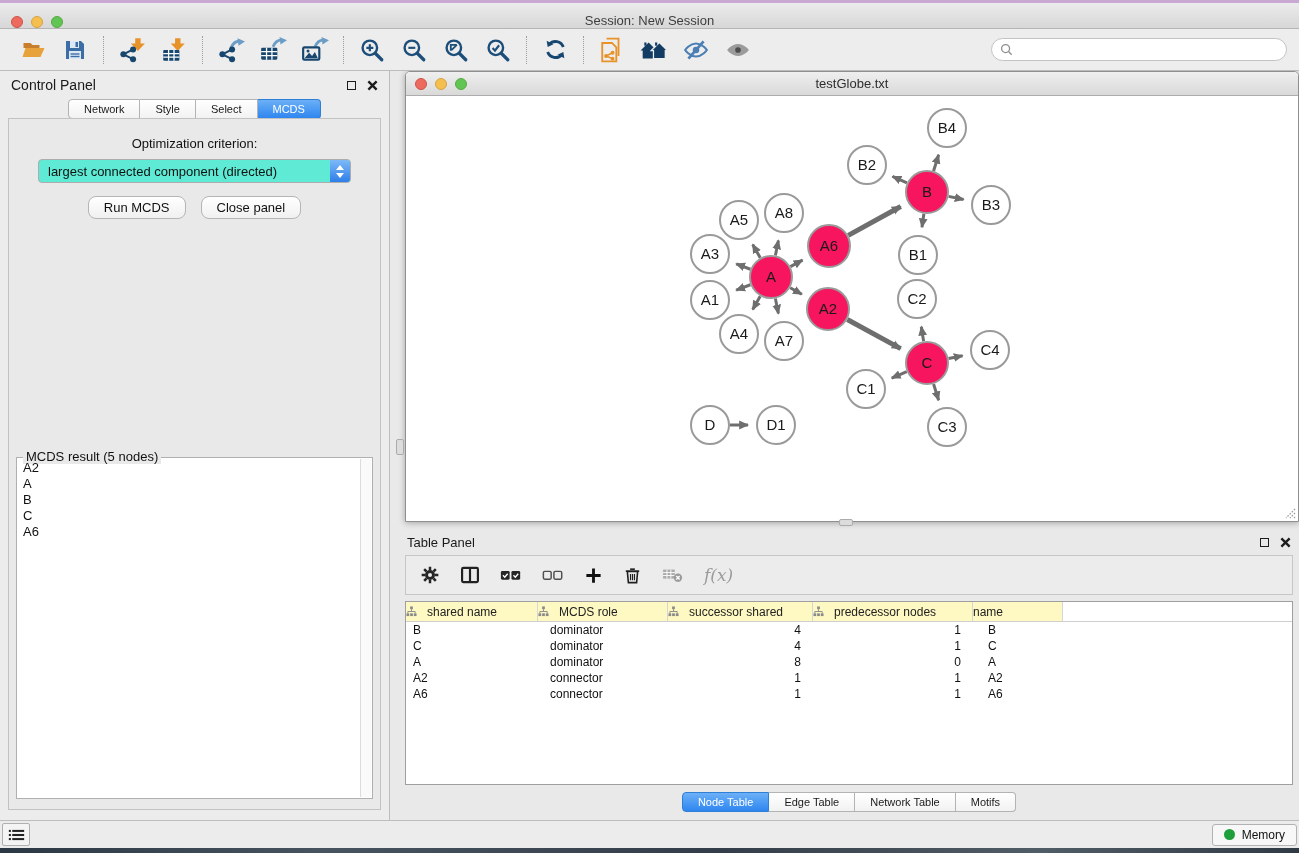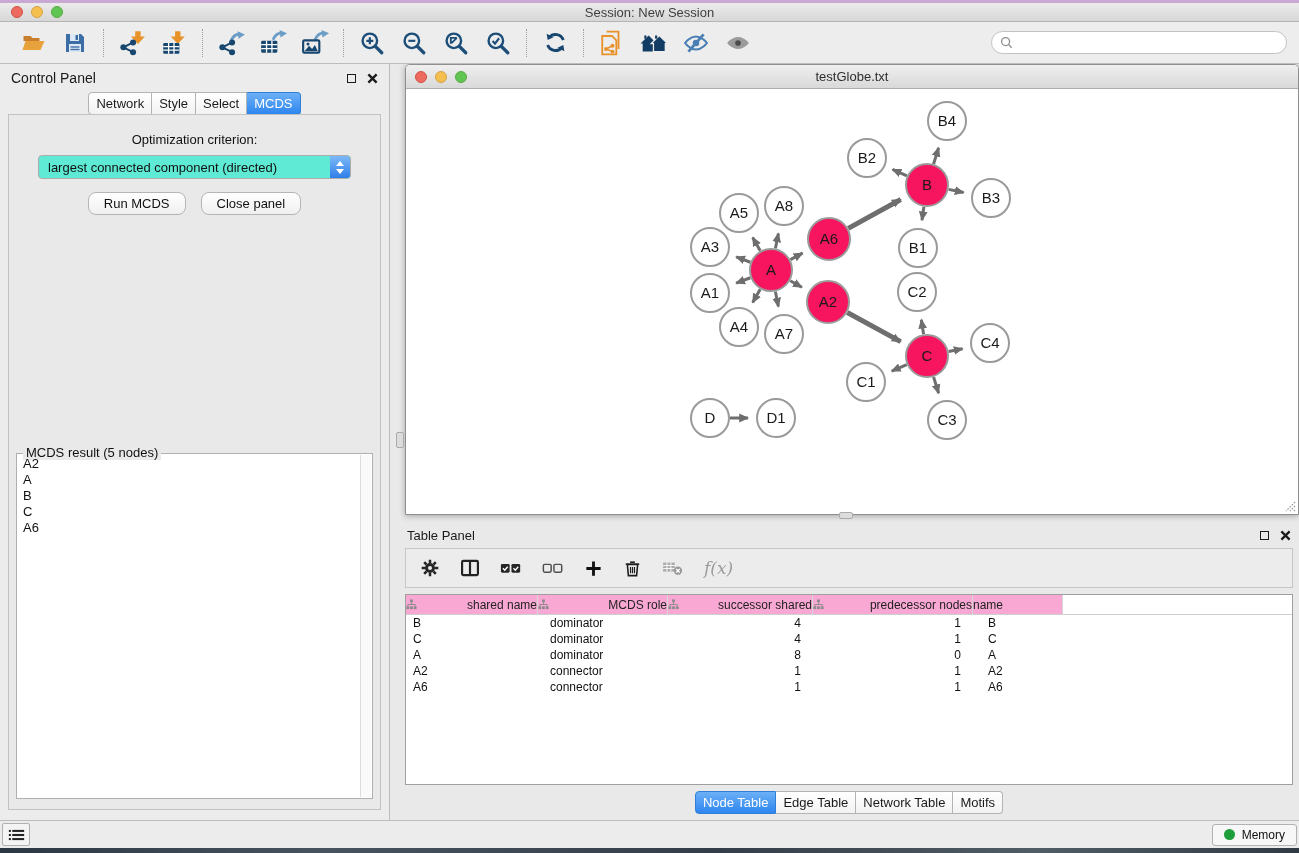--- a/index.html
+++ b/index.html
@@ -2,21 +2,21 @@
 <html><head>
 <meta charset="utf-8">
 <style>
 *{margin:0;padding:0;box-sizing:border-box}
 html,body{width:1299px;height:853px}
 body{font-family:"Liberation Sans",sans-serif;background:#e9e9e9;overflow:hidden}
 #app{width:1299px;height:853px;display:flex;flex-direction:column}
 
 
 .mac-strip{height:3px;background:#c9a8d4}
-.titlebar{height:19px;background:linear-gradient(#ebebeb,#d7d7d7);border-bottom:1px solid #b5b5b5;display:flex;align-items:center;position:relative}
+.titlebar{height:26px;background:linear-gradient(#ebebeb,#d7d7d7);border-bottom:1px solid #b5b5b5;display:flex;align-items:flex-end;position:relative}
 .lights{display:flex;gap:8px;padding-left:11px;z-index:2}
 .light{width:12px;height:12px;border-radius:50%}
 .light.red{background:#ed6a5f;border:1px solid #ce5347}
 .light.yellow{background:#f5bf4f;border:1px solid #d6a244}
 .light.green{background:#61c554;border:1px solid #58a943}
 .title-text{position:absolute;left:0;right:0;text-align:center;font-size:13px;color:#3e3e3e}
 
 
 .toolbar{height:42px;background:#ededed;border-bottom:1px solid #bcbcbc;display:flex;align-items:center;padding:0 12px}
 .tbtn{width:42px;height:34px;display:flex;align-items:center;justify-content:center;background:none;border:none;cursor:default}
@@ -26,21 +26,21 @@
 
 
 .main{flex:1;display:flex;position:relative;background:#e9e9e9;overflow:hidden}
 
 
 .control-panel{width:390px;border-right:1px solid #bdbdbd;display:flex;flex-direction:column;background:#ececec}
 .cp-header{height:28px;display:flex;align-items:center;padding:0 11px;font-size:14px;color:#1a1a1a}
 .win-icons{margin-left:auto;display:flex;gap:11px;align-items:center}
 .float-box{width:9px;height:9px;border:1.5px solid #1c1c1c;display:inline-block}
 .seg-tabs{display:flex;justify-content:center}
-.seg-tab{font-size:13px;padding:3px 7px;background:linear-gradient(#fff,#f2f2f2);border:1px solid #b3b3b3;border-left:none;color:#1a1a1a;cursor:default}
+.seg-tab{font-size:11px;padding:3px 15px;background:linear-gradient(#fff,#f2f2f2);border:1px solid #b3b3b3;border-left:none;color:#1a1a1a;cursor:default}
 .seg-tab:first-child{border-left:1px solid #b3b3b3;border-radius:4px 0 0 4px}
 .seg-tab:last-child{border-radius:0 4px 4px 0}
 .seg-tab.active{background:linear-gradient(#6cb0f7,#2e86ef);color:#fff;border-color:#2f7fd6}
 .cp-content{flex:1;margin:-1px 8px 10px;border:1px solid #c2c2c2;background:#e9e9e9;position:relative}
 .opt-label{text-align:center;margin-top:17px;font-size:13px;color:#111}
 .select{margin:8px auto 0;width:313px;height:24px;border:1px solid #adadad;border-radius:4px;background:#5eead4;display:flex;align-items:center;position:relative}
 .select .val{flex:1;font-size:13px;padding-left:9px;white-space:nowrap;color:#111}
 .stepper{position:absolute;right:0;top:0;bottom:0;width:20px;background:linear-gradient(#7db9f8,#2f7fe8);border-radius:0 3px 3px 0;display:flex;flex-direction:column;align-items:center;justify-content:center;gap:3px}
 .tri-up{width:0;height:0;border-left:4px solid transparent;border-right:4px solid transparent;border-bottom:5px solid #fff}
 .tri-down{width:0;height:0;border-left:4px solid transparent;border-right:4px solid transparent;border-top:5px solid #fff}
@@ -68,21 +68,21 @@
 .resize-grip{position:absolute;right:2px;bottom:2px}
 
 
 .table-panel{position:absolute;left:15px;right:6px;top:458px;bottom:4px;display:flex;flex-direction:column;z-index:1}
 .tp-header{height:26px;display:flex;align-items:center;font-size:13px;color:#1a1a1a;padding:0 2px}
 .tp-toolbar{height:40px;background:#ececec;border:1px solid #c6c6c6;display:flex;align-items:center;padding:0 14px;gap:20px;flex:none}
 .tp-btn{display:flex;align-items:center;justify-content:center;background:none;border:none;cursor:default}
 .fx{font-family:"DejaVu Serif",serif;font-style:italic;font-size:17px;color:#9b9b9b}
 .tp-table{flex:1;margin-top:6px;background:#fff;border:1px solid #9f9f9f;overflow:hidden}
 .thead{display:flex;height:20px;font-size:12px;color:#222}
-.th{display:flex;align-items:center;justify-content:space-between;gap:3px;background:#f9a8d4;border-right:1px solid #d6d6d6;border-bottom:1px solid #cfcfcf}
+.th{display:flex;align-items:center;justify-content:flex-start;gap:10px;background:#fef9c3;border-right:1px solid #d6d6d6;border-bottom:1px solid #cfcfcf}
 .th-fill{flex:1;border-bottom:1px solid #cfcfcf}
 .tr{display:flex;height:16px;font-size:12px;color:#111;align-items:center}
 .td{white-space:nowrap;overflow:hidden}
 .tp-tabs{height:28px;display:flex;align-items:center;justify-content:center;margin-top:3px;flex:none}
 
 
 .statusbar{height:28px;background:#ececec;border-top:1px solid #bdbdbd;display:flex;align-items:center;padding:0 2px}
 .list-btn{width:28px;height:23px;border:1px solid #b0b0b0;background:#f4f4f4;display:flex;align-items:center;justify-content:center;border-radius:2px}
 .mem-btn{margin-left:auto;display:flex;align-items:center;gap:7px;font-size:12px;color:#111;border:1px solid #b2b2b2;border-radius:3px;background:#f7f7f7;padding:2px 11px;height:22px}
 .mem-dot{width:11px;height:11px;border-radius:50%;background:#1f9e3c}

